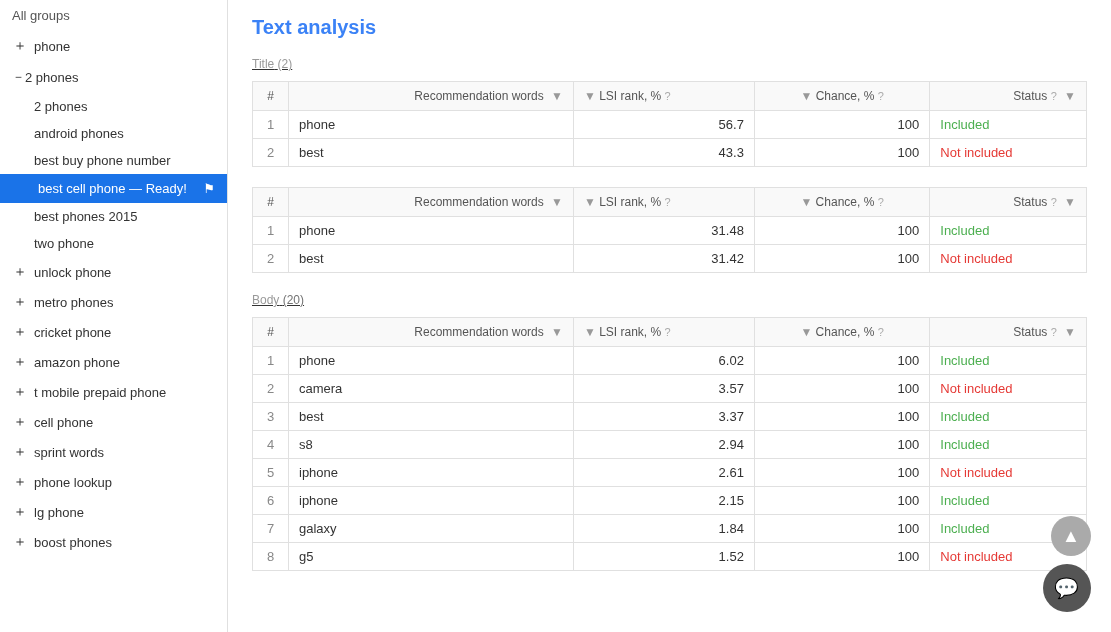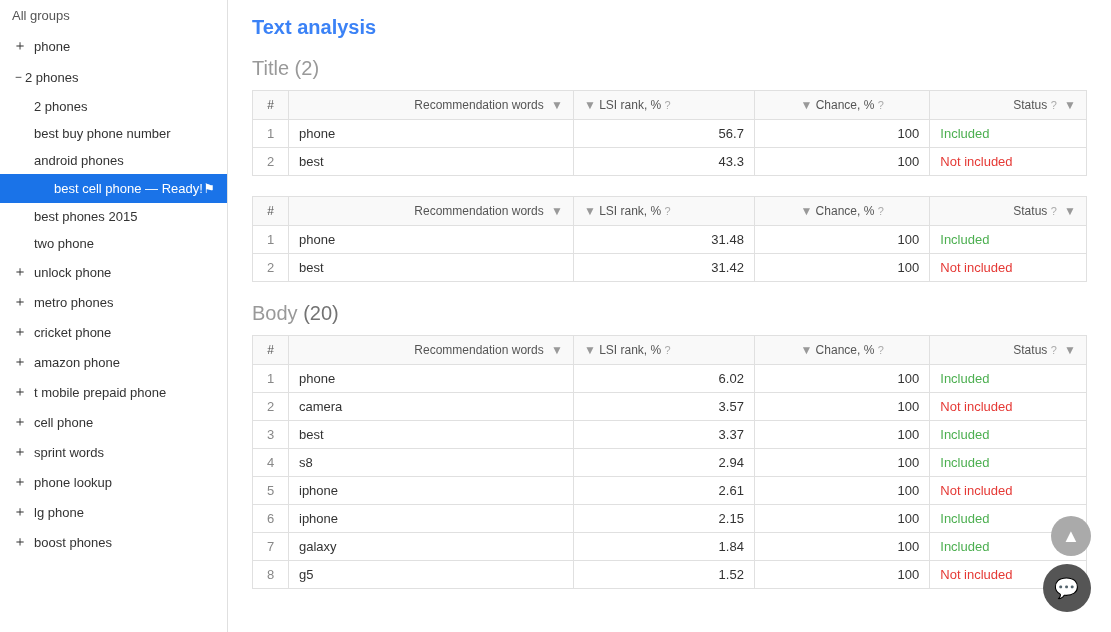--- a/index.html
+++ b/index.html
@@ -75,24 +75,25 @@
       font-weight: bold;
       color: #3b82f6;
       margin-bottom: 18px;
     }
 
     
     .section {
       margin-bottom: 20px;
     }
     .section-title {
-      font-size: 20px;
+      font-size: 12px;
       font-weight: bold;
       color: #333;
       margin-bottom: 10px;
+      text-decoration: underline;
     }
     .section-title span {
       color: #999;
       font-weight: normal;
     }
 
     
     .data-table {
       width: 100%;
       border-collapse: collapse;
@@ -173,24 +174,24 @@
   <div class="sidebar-item">
     <span class="icon">＋</span>
     <span>phone</span>
   </div>
 
   <div class="sidebar-group-header">
     <span class="icon">－</span>
     <span>2 phones</span>
   </div>
   <div class="sidebar-sub-item">2 phones</div>
+  <div class="sidebar-sub-item">android phones</div>
   <div class="sidebar-sub-item">best buy phone number</div>
-  <div class="sidebar-sub-item">android phones</div>
-
-  <div class="sidebar-item active" style="padding-left: 54px;">
+
+  <div class="sidebar-item active" style="padding-left: 38px;">
     <span style="flex:1;">best cell phone — Ready!</span>
     <span class="flag-icon">⚑</span>
   </div>
 
   <div class="sidebar-sub-item">best phones 2015</div>
   <div class="sidebar-sub-item">two phone</div>
 
   <div class="sidebar-item">
     <span class="icon">＋</span>
     <span>unlock phone</span>

